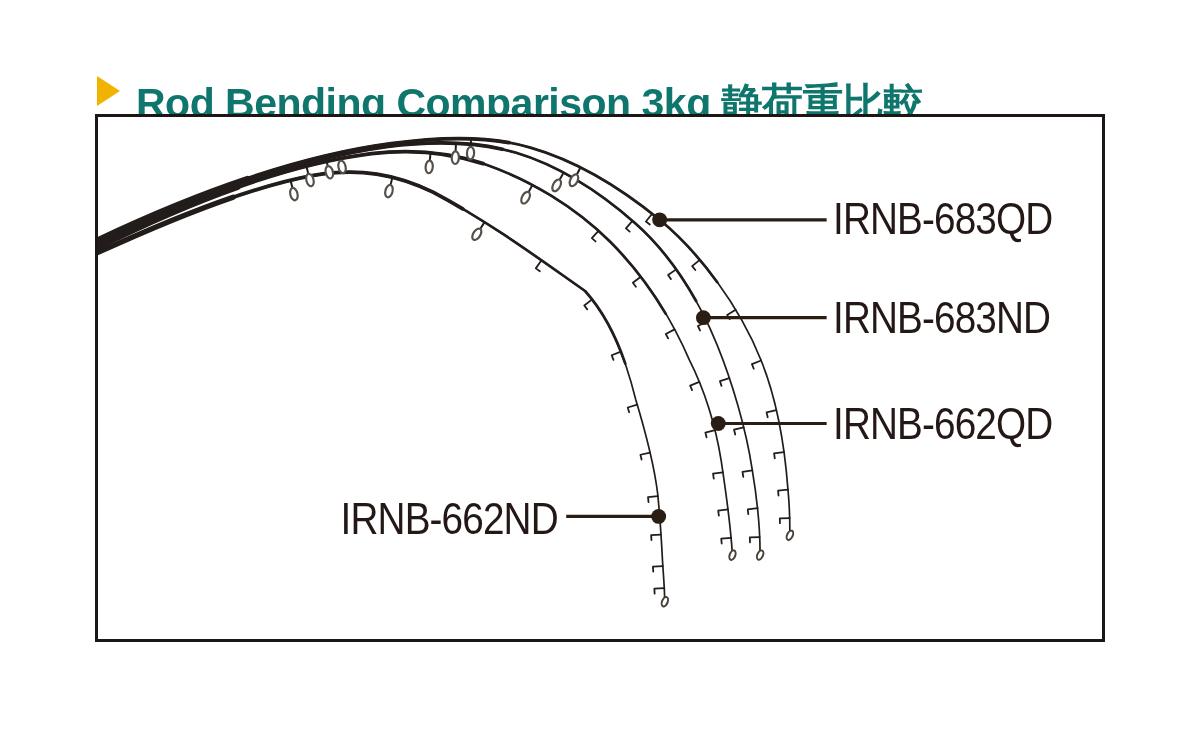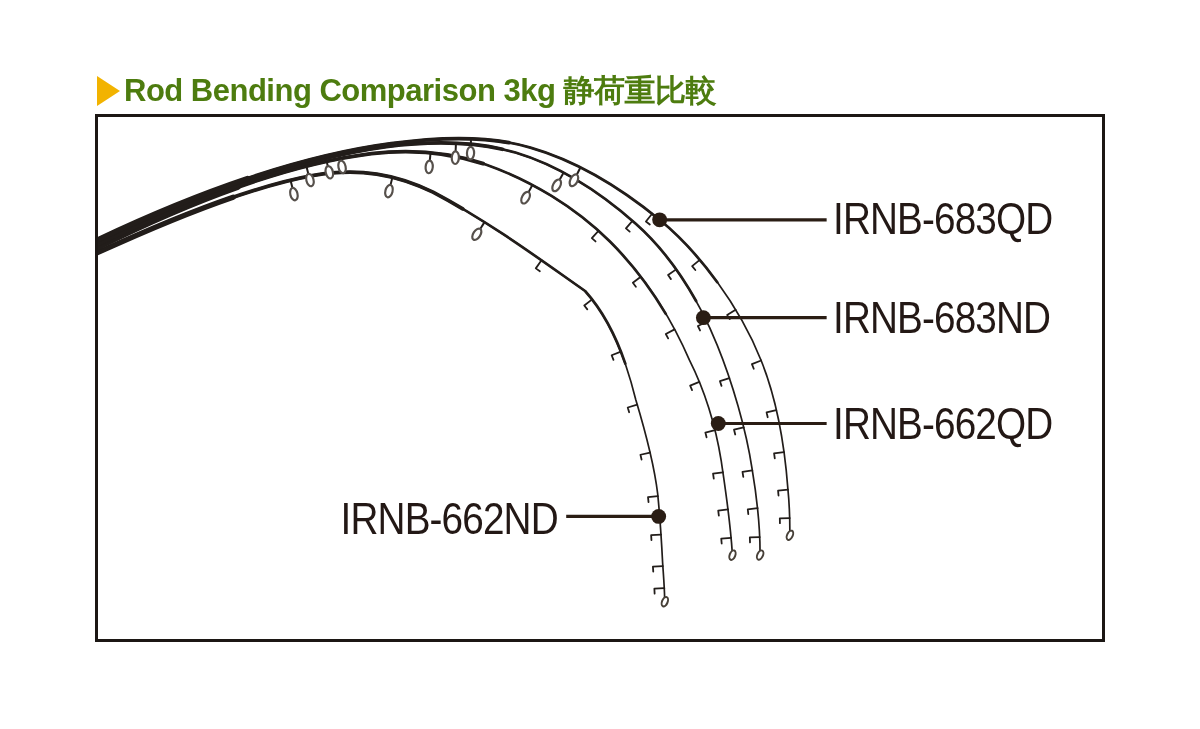--- a/index.html
+++ b/index.html
@@ -13,23 +13,23 @@
   
   .title-row{position:absolute;left:0;top:0;width:1200px;height:114px;}
   .tri{
     position:absolute;left:97px;top:76px;
     width:0;height:0;
     border-top:15px solid transparent;
     border-bottom:15px solid transparent;
     border-left:23px solid #f2b300;
   }
   .page-title{
-    position:absolute;left:124px;top:72px;margin:0;
-    font-size:31px;line-height:38px;font-weight:bold;
-    letter-spacing:-0.5px;color:#4d7c0f;white-space:nowrap;
+    position:absolute;left:124px;top:72px;margin:12px;
+    font-size:41px;line-height:38px;font-weight:bold;
+    letter-spacing:-0.5px;color:#0f766e;white-space:nowrap;
   }
   
   .diagram-box{
     position:absolute;left:95px;top:114px;
     width:1010px;height:528px;
     border:3px solid #1c1714;
     box-sizing:border-box;
     background:#ffffff;
   }
   .diagram-box svg{position:absolute;left:0;top:0;width:100%;height:100%;}

